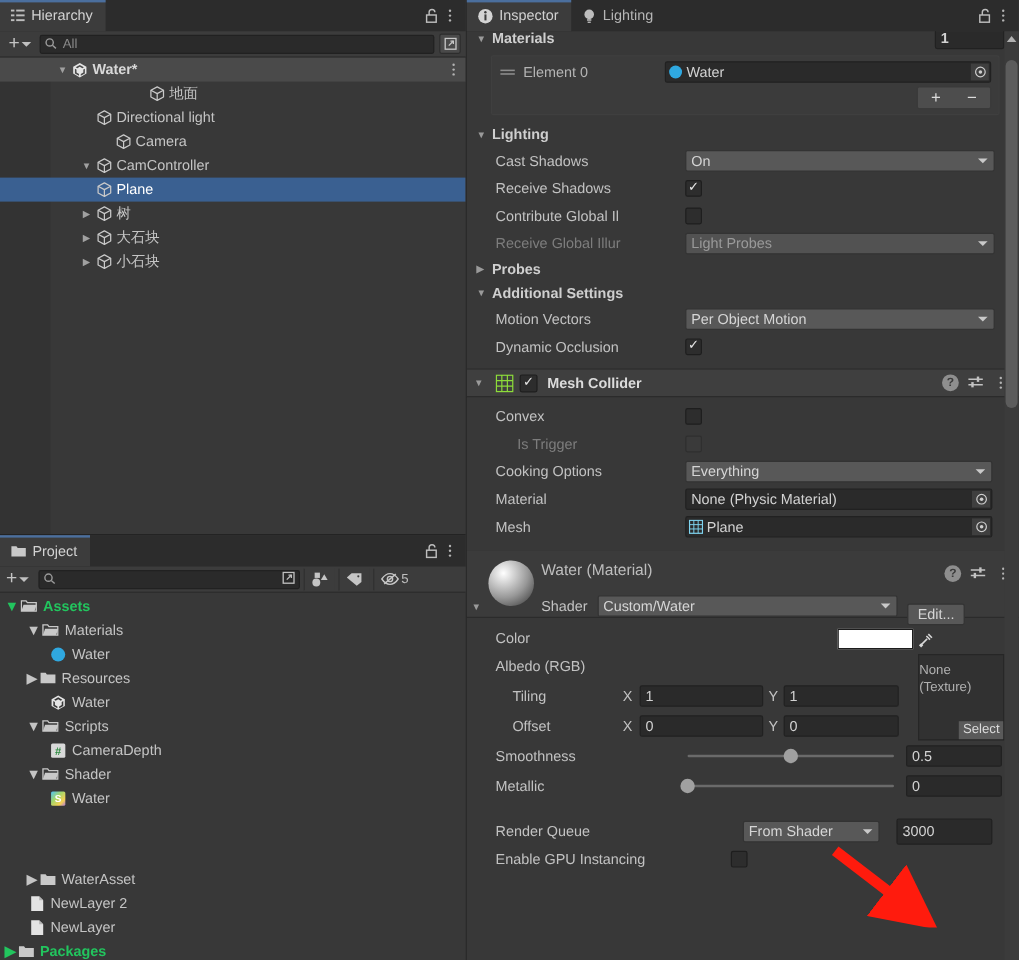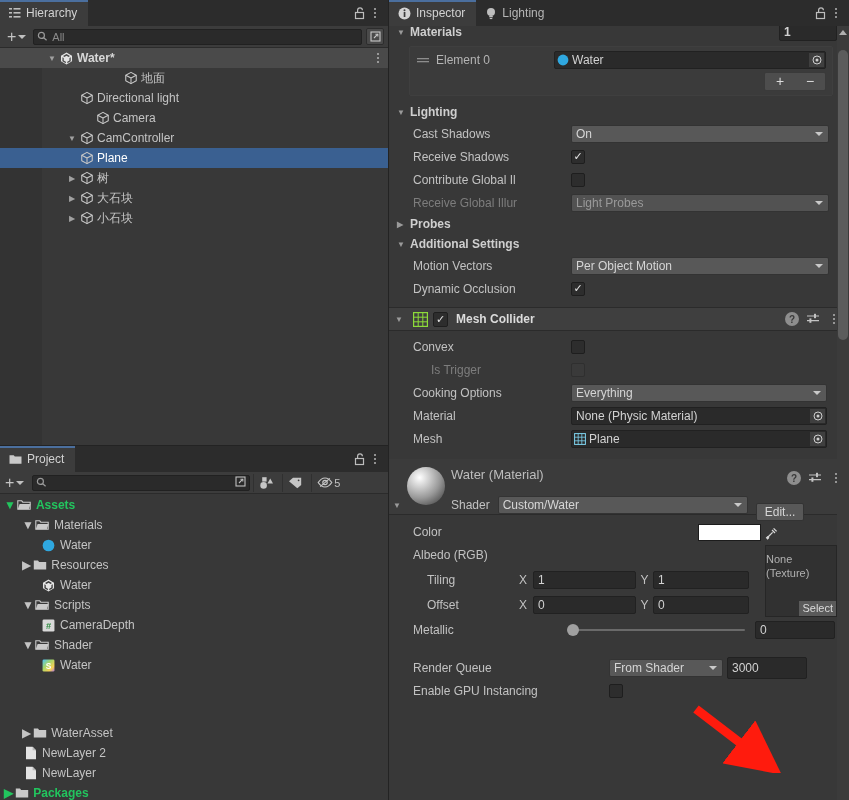--- a/index.html
+++ b/index.html
@@ -903,31 +903,41 @@
           <span class="numfield" style="width:103px">
             <span>0</span>
             </span>
           <span style="width:17px; text-align:center;">Y</span>
           <span class="numfield" style="width:96px">
             <span>0</span>
             </span>
         </div>
 
         <div class="prow2" style="height:25px;">
+          <span class="plab" style="width:160px">Smoothness</span>
+          <span style="width:172px; position:relative;">
+            <span class="slidertrack" style="display:block;"></span>
+            <span class="sliderknob" id="knob-smooth" style="left: calc(50% - 6px);"></span>
+          </span>
+          <span class="numfield" style="width:80px; margin-left:10px;">
+            <span>0.5</span>
+            </span>
+        </div>
+        <div class="prow2" style="height:25px;">
           <span class="plab" style="width:160px">Metallic</span>
           <span style="width:172px; position:relative;">
             <span class="slidertrack" style="display:block;"></span>
             <span class="sliderknob" id="knob-metal" style="left: calc(0% - 6px);"></span>
           </span>
           <span class="numfield" style="width:80px; margin-left:10px;">
             <span>0</span>
             </span>
         </div>
 
-        <div class="prow2" style="height:26px; margin-top:13px;">
+        <div class="prow2" style="height:26px; margin-top:13px;gap:10px;">
           <span class="plab" style="width:196px">Render Queue</span>
           <span class="ddown" style="width:114px;">
             <span>From Shader</span>
             <span class="dtri"></span>
           </span>
           <span class="numfield" style="width:80px; height:22px; margin-left:4px;">
             <span>3000</span>
             </span>
         </div>
         <div class="prow2" style="height:20px;">

